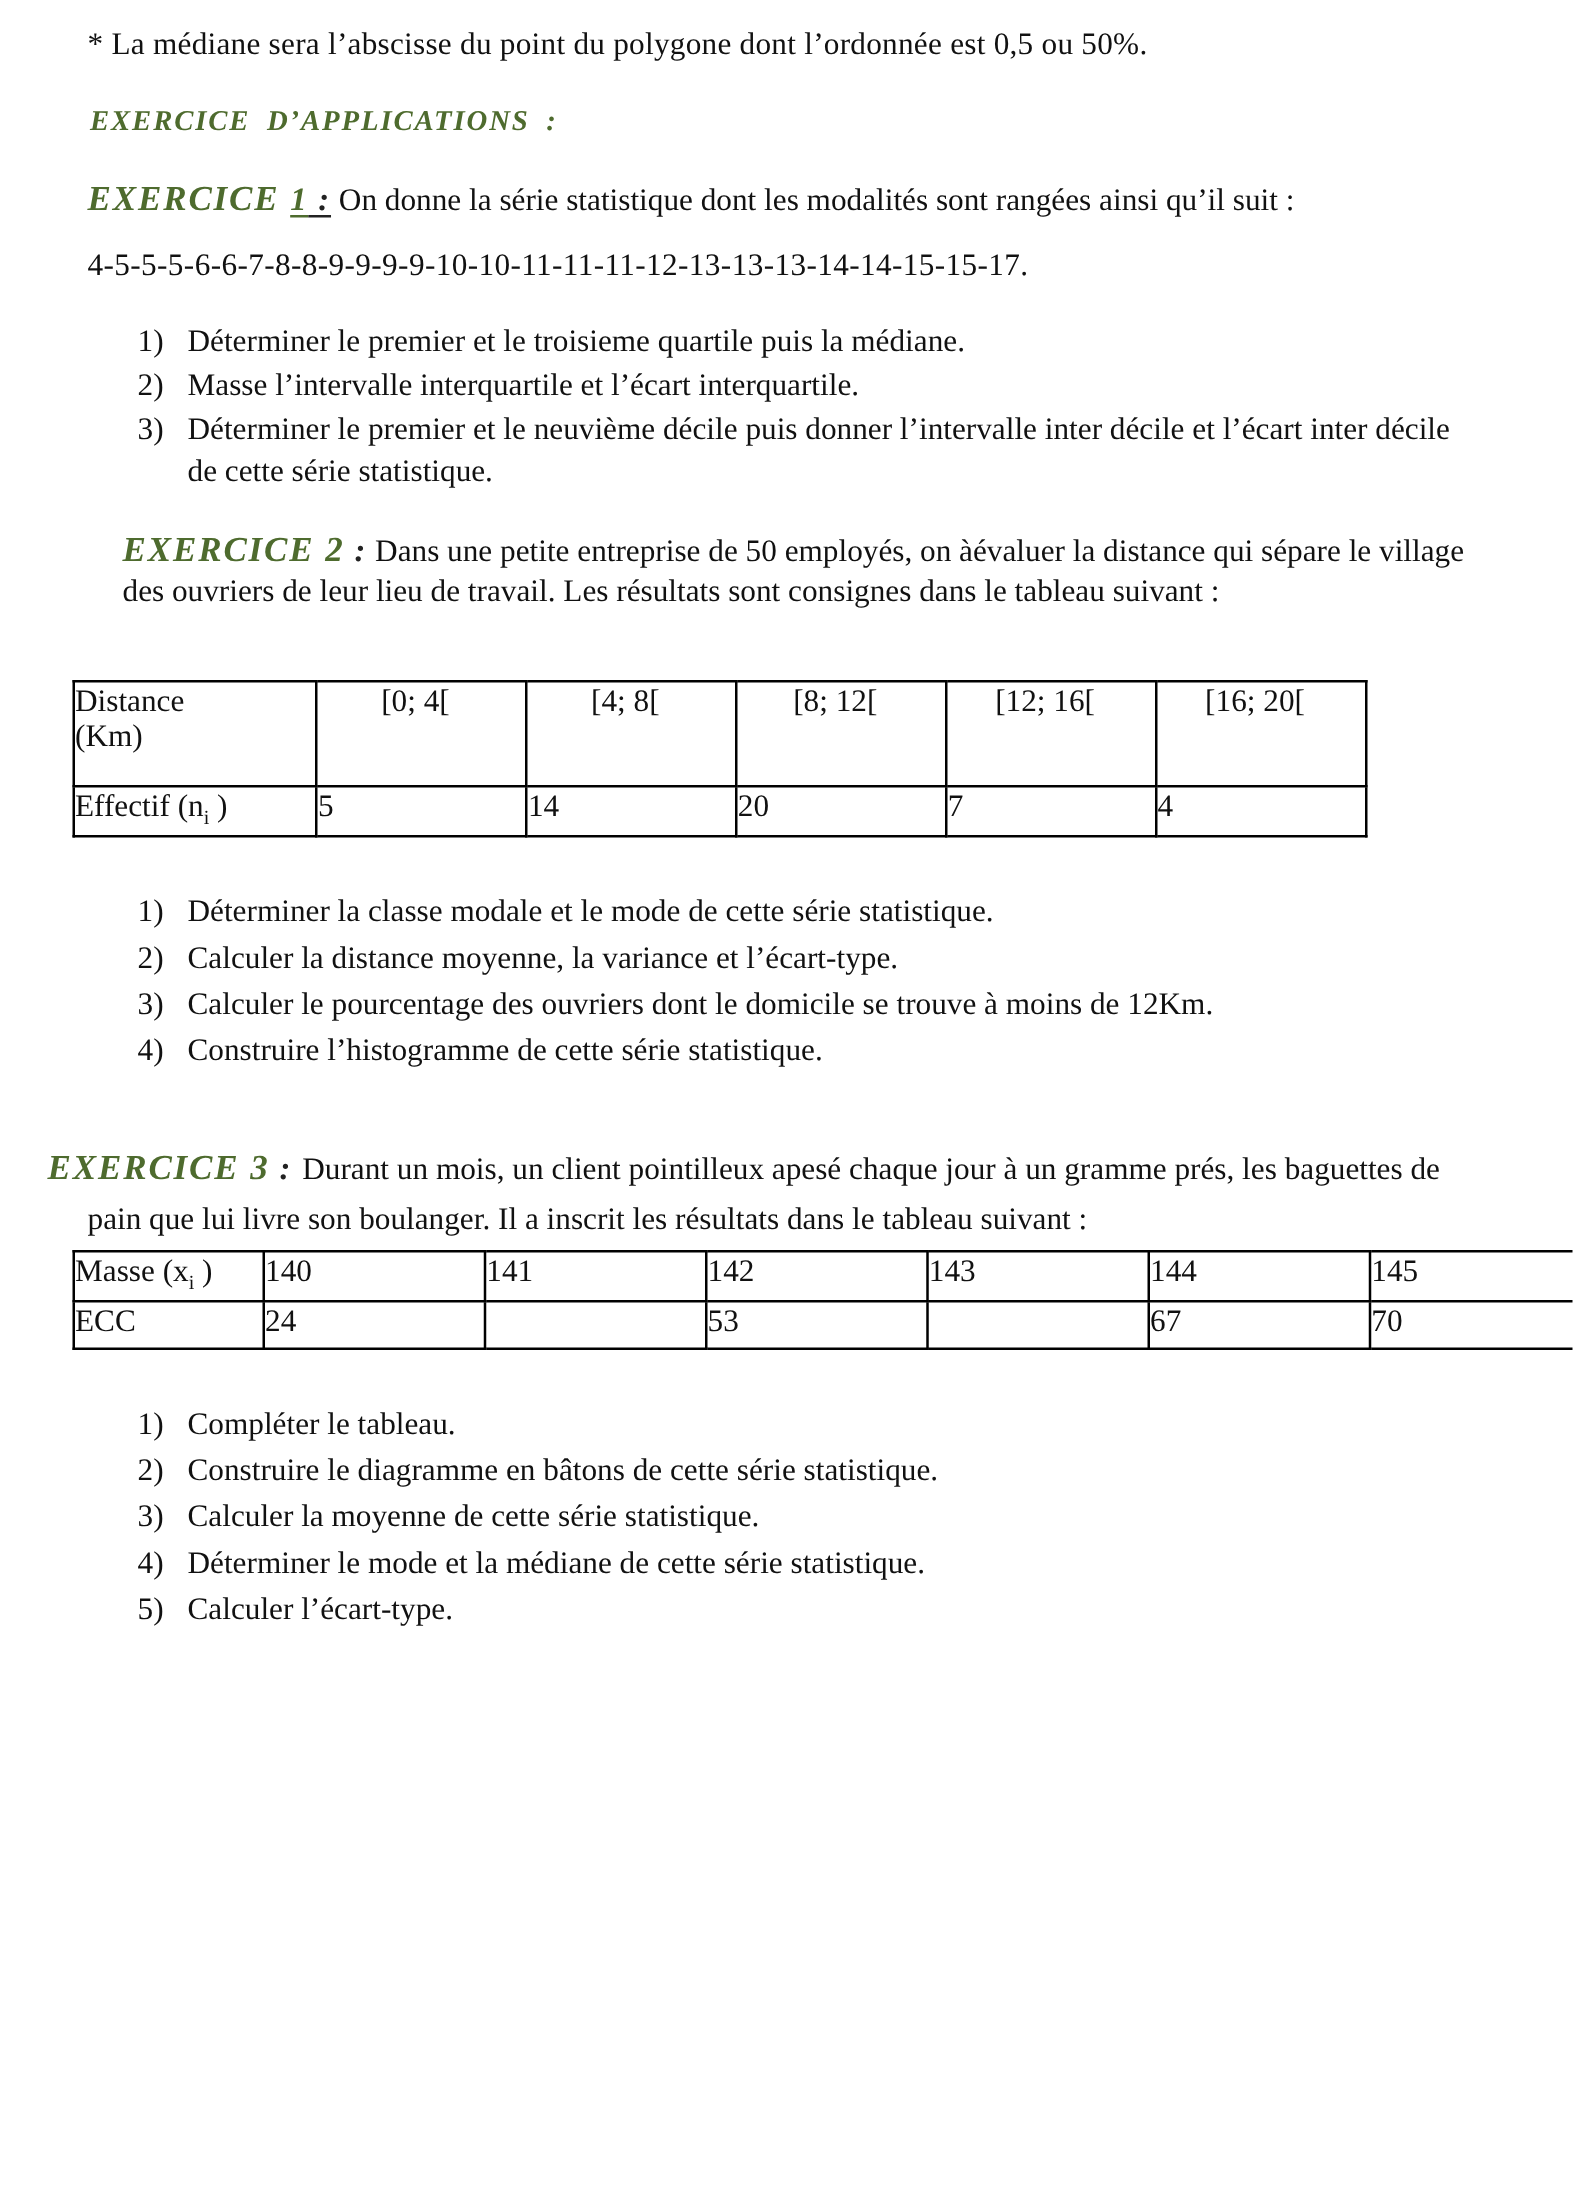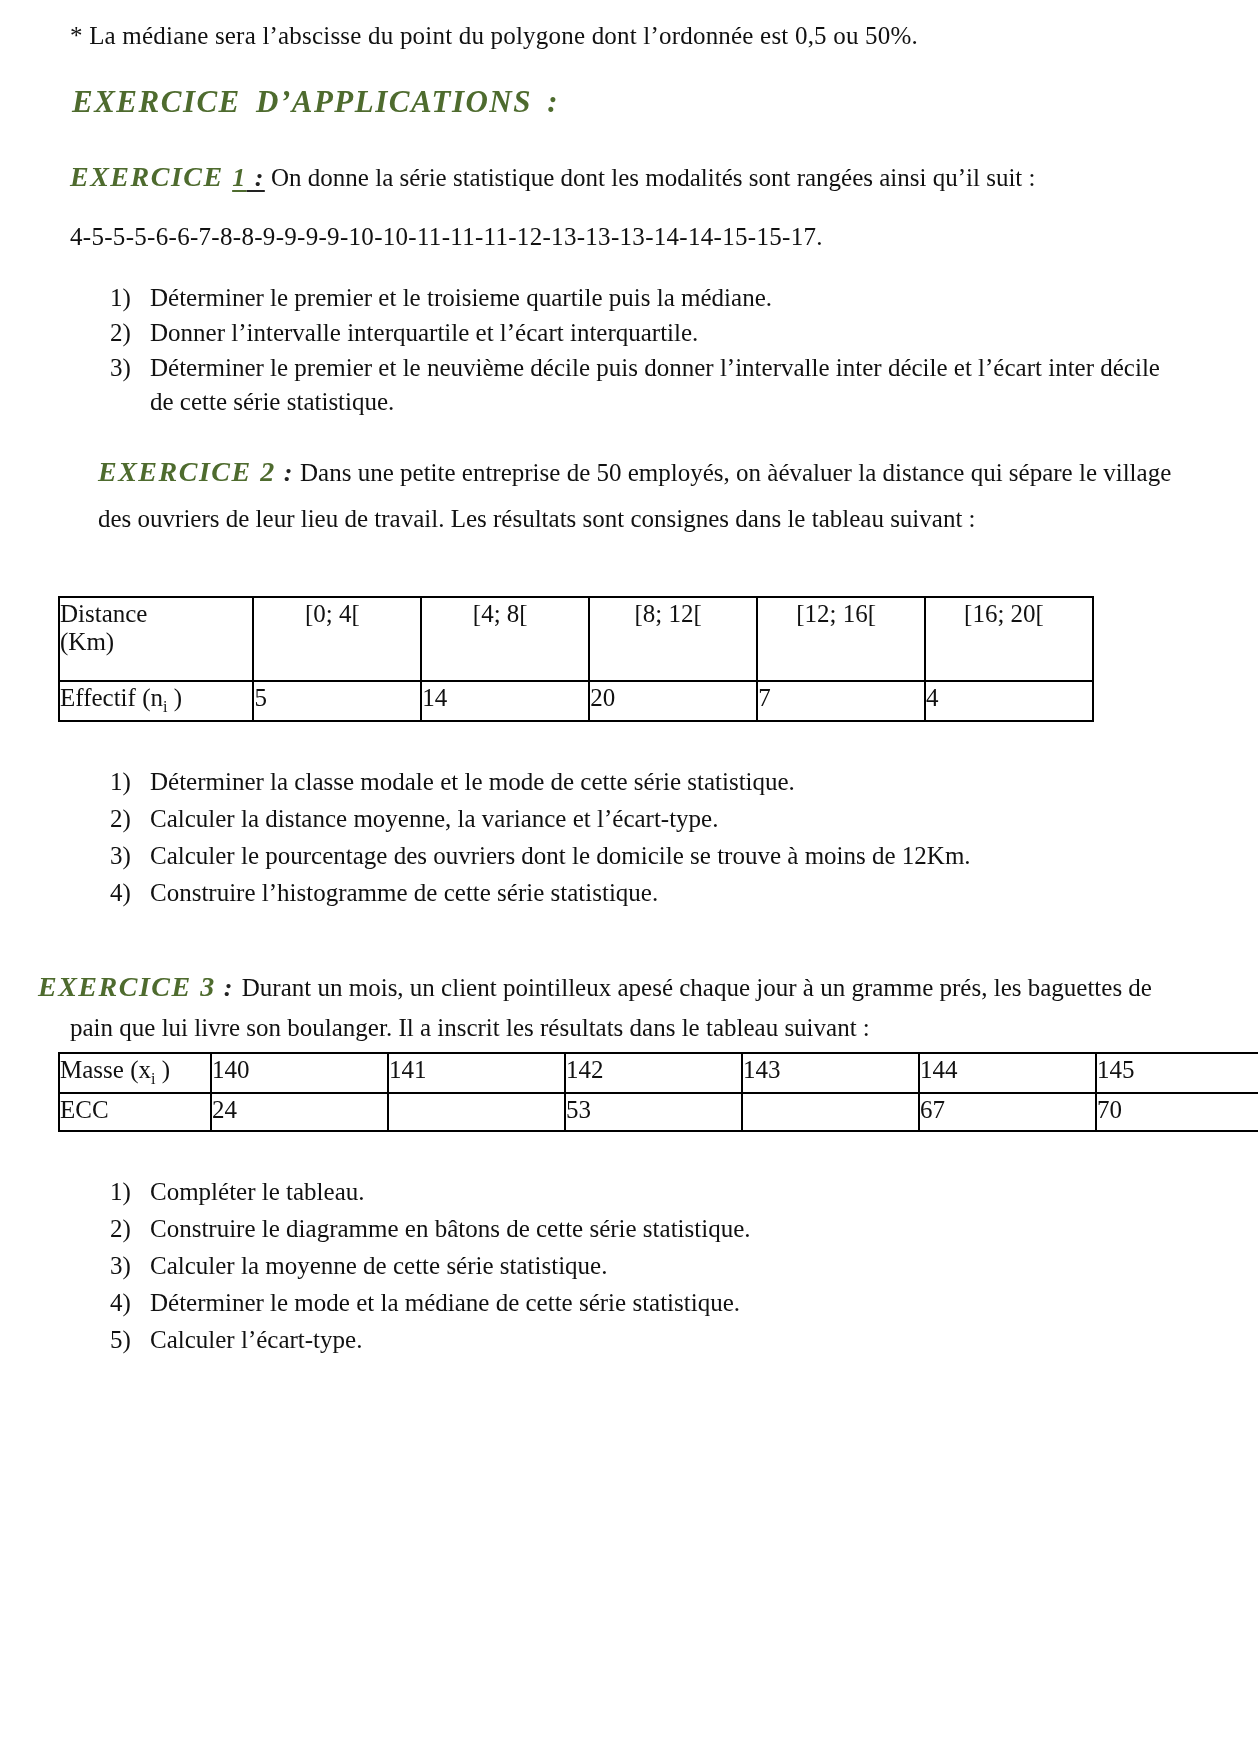--- a/index.html
+++ b/index.html
@@ -14,37 +14,37 @@
     position: relative;
   }
   .note {
     margin-bottom: 34px;
     letter-spacing: 0.2px;
   }
   .main-heading {
     font-family: "Liberation Serif", "DejaVu Serif", serif;
     font-style: italic;
     font-weight: bold;
-    font-size: 31px;
+    font-size: 23px;
     color: #4e6b2e;
     letter-spacing: 1.5px;
     word-spacing: 6px;
     margin: 0 0 34px 2px;
   }
   .ex-heading {
     font-style: italic;
     font-weight: bold;
     font-size: 28px;
     color: #4e6b2e;
     letter-spacing: 1.5px;
   }
   .ex-heading .num { font-size: 26px; }
   .underlined { text-decoration: underline; text-underline-offset: 4px; }
   .colon-dark { color: #222222; font-weight: bold; font-size: 26px; font-style: italic; }
-  .para { line-height: 46px; margin-bottom: 22px; }
+  .para { line-height: 32px; margin-bottom: 22px; }
   .series { margin: 14px 0 30px 0; letter-spacing: 0.3px; }
   .qlist { margin: 0 0 30px 40px; }
   .qitem { display: flex; line-height: 34px; margin-bottom: 1px; }
   .qitem .qnum { width: 40px; flex: 0 0 40px; }
   .qitem .qtext { flex: 1; }
   .qlist-loose .qitem { line-height: 36px; }
   table {
     border-collapse: collapse;
     margin: 20px 0 30px -12px;
     table-layout: fixed;
@@ -85,21 +85,21 @@
 
 <p class="series">4-5-5-5-6-6-7-8-8-9-9-9-9-10-10-11-11-11-12-13-13-13-14-14-15-15-17.</p>
 
 <div class="qlist">
   <div class="qitem">
     <span class="qnum">1)</span>
     <span class="qtext">Déterminer le premier et le troisieme quartile puis la médiane.</span>
   </div>
   <div class="qitem">
     <span class="qnum">2)</span>
-    <span class="qtext">Donner l’intervalle interquartile et l’écart interquartile.</span>
+    <span class="qtext">Masse l’intervalle interquartile et l’écart interquartile.</span>
   </div>
   <div class="qitem">
     <span class="qnum">3)</span>
     <span class="qtext">Déterminer le premier et le neuvième décile puis donner l’intervalle inter décile et l’écart inter décile de cette série statistique.</span>
   </div>
 </div>
 
 <p class="para ex2-para">
   <span class="ex-heading"><span>EXERCICE 2</span><span class="colon-dark"> :</span></span>
   <span>Dans une petite entreprise de 50 employés, on àévaluer la distance qui sépare le village des ouvriers de leur lieu de travail. Les résultats sont consignes dans le tableau suivant :</span>

